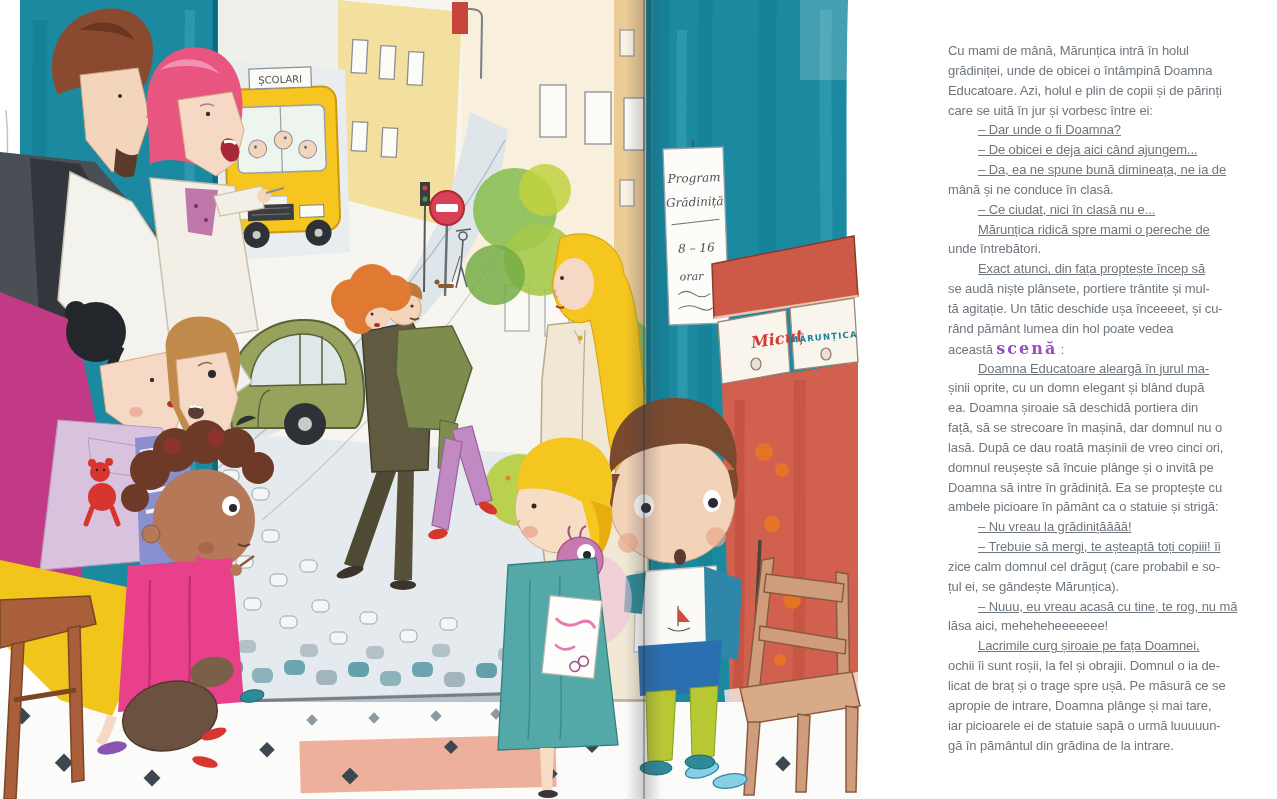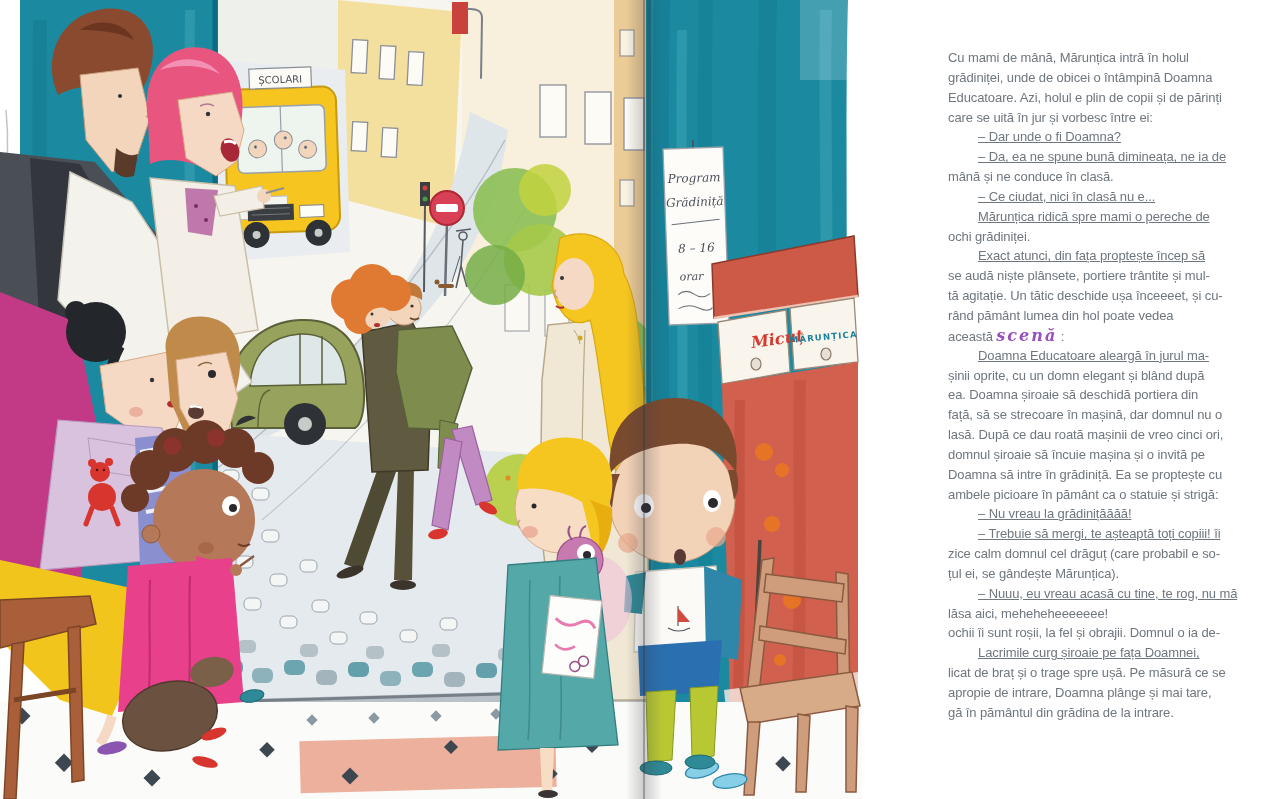--- a/index.html
+++ b/index.html
@@ -4,27 +4,27 @@
 <style>
   html,body{margin:0;padding:0;background:#e8e8e8;}
   #spread{
     position:relative;width:1277px;height:799px;background:#ffffff;
     overflow:hidden;font-family:"Liberation Sans",sans-serif;
   }
   #illustration{position:absolute;left:0;top:0;width:862px;height:799px;}
   #story-col{
     position:absolute;left:948px;top:41px;width:310px;
     color:#6e767e;font-size:13px;line-height:19.85px;
-    letter-spacing:-0.1px;white-space:nowrap;margin-top:7px;
+    letter-spacing:-0.1px;white-space:nowrap;
   }
   .story-line{height:19.85px;}
   .story-line.indent{padding-left:30px;text-decoration:underline;}
   .scena{
     color:#9a4fc0;font-weight:bold;font-size:16px;
-    font-family:"DejaVu Serif",serif;font-style:italic;letter-spacing:2px;
+    font-family:"DejaVu Serif",serif;letter-spacing:2px;
   }
 </style>
 </head>
 <body>
 
 <div id="spread">
 
   <svg id="illustration" viewBox="0 0 862 799">
     <defs>
       <linearGradient id="gutter" x1="0" y1="0" x2="1" y2="0">
@@ -506,44 +506,46 @@
     <rect x="626" y="0" width="36" height="799" fill="url(#gutter)"></rect>
     <line x1="644" y1="0" x2="644" y2="799" stroke="#2e3338" stroke-width="1.2" opacity="0.55"></line>
   </svg>
 
   <div id="story-col">
       <div class="story-line">Cu mami de mână, Mărunțica intră în holul</div>
       <div class="story-line">grădiniței, unde de obicei o întâmpină Doamna</div>
       <div class="story-line">Educatoare. Azi, holul e plin de copii și de părinți</div>
       <div class="story-line">care se uită în jur și vorbesc între ei:</div>
       <div class="story-line indent">– Dar unde o fi Doamna?</div>
+      <div class="story-line indent">– De obicei e deja aici când ajungem...</div>
       <div class="story-line indent">– Da, ea ne spune bună dimineața, ne ia de</div>
       <div class="story-line">mână și ne conduce în clasă.</div>
       <div class="story-line indent">– Ce ciudat, nici în clasă nu e...</div>
       <div class="story-line indent">Mărunțica ridică spre mami o pereche de</div>
-      <div class="story-line">ochi grădiniței.</div>
+      <div class="story-line">unde întrebători.</div>
       <div class="story-line indent">Exact atunci, din fața proptește încep să</div>
       <div class="story-line">se audă niște plânsete, portiere trântite și mul-</div>
       <div class="story-line">tă agitație. Un tătic deschide ușa înceeeet, și cu-</div>
       <div class="story-line">rând pământ lumea din hol poate vedea</div>
       <div class="story-line"><span>această </span><span class="scena">scenă</span><span> :</span></div>
       <div class="story-line indent">Doamna Educatoare aleargă în jurul ma-</div>
       <div class="story-line">șinii oprite, cu un domn elegant și blând după</div>
       <div class="story-line">ea. Doamna șiroaie să deschidă portiera din</div>
       <div class="story-line">față, să se strecoare în mașină, dar domnul nu o</div>
       <div class="story-line">lasă. După ce dau roată mașinii de vreo cinci ori,</div>
-      <div class="story-line">domnul șiroaie să încuie mașina și o invită pe</div>
+      <div class="story-line">domnul reușește să încuie plânge și o invită pe</div>
       <div class="story-line">Doamna să intre în grădiniță. Ea se proptește cu</div>
       <div class="story-line">ambele picioare în pământ ca o statuie și strigă:</div>
       <div class="story-line indent">– Nu vreau la grădinițăăăă!</div>
       <div class="story-line indent">– Trebuie să mergi, te așteaptă toți copiii! îi</div>
       <div class="story-line">zice calm domnul cel drăguț (care probabil e so-</div>
       <div class="story-line">țul ei, se gândește Mărunțica).</div>
       <div class="story-line indent">– Nuuu, eu vreau acasă cu tine, te rog, nu mă</div>
       <div class="story-line">lăsa aici, meheheheeeeeee!</div>
+      <div class="story-line indent">Lacrimile curg șiroaie pe fața Doamnei,</div>
       <div class="story-line">ochii îi sunt roșii, la fel și obrajii. Domnul o ia de-</div>
-      <div class="story-line indent">Lacrimile curg șiroaie pe fața Doamnei,</div>
       <div class="story-line">licat de braț și o trage spre ușă. Pe măsură ce se</div>
       <div class="story-line">apropie de intrare, Doamna plânge și mai tare,</div>
+      <div class="story-line">iar picioarele ei de statuie sapă o urmă luuuuun-</div>
       <div class="story-line">gă în pământul din grădina de la intrare.</div>
     </div>
 
 </div>
 
 </body></html>

